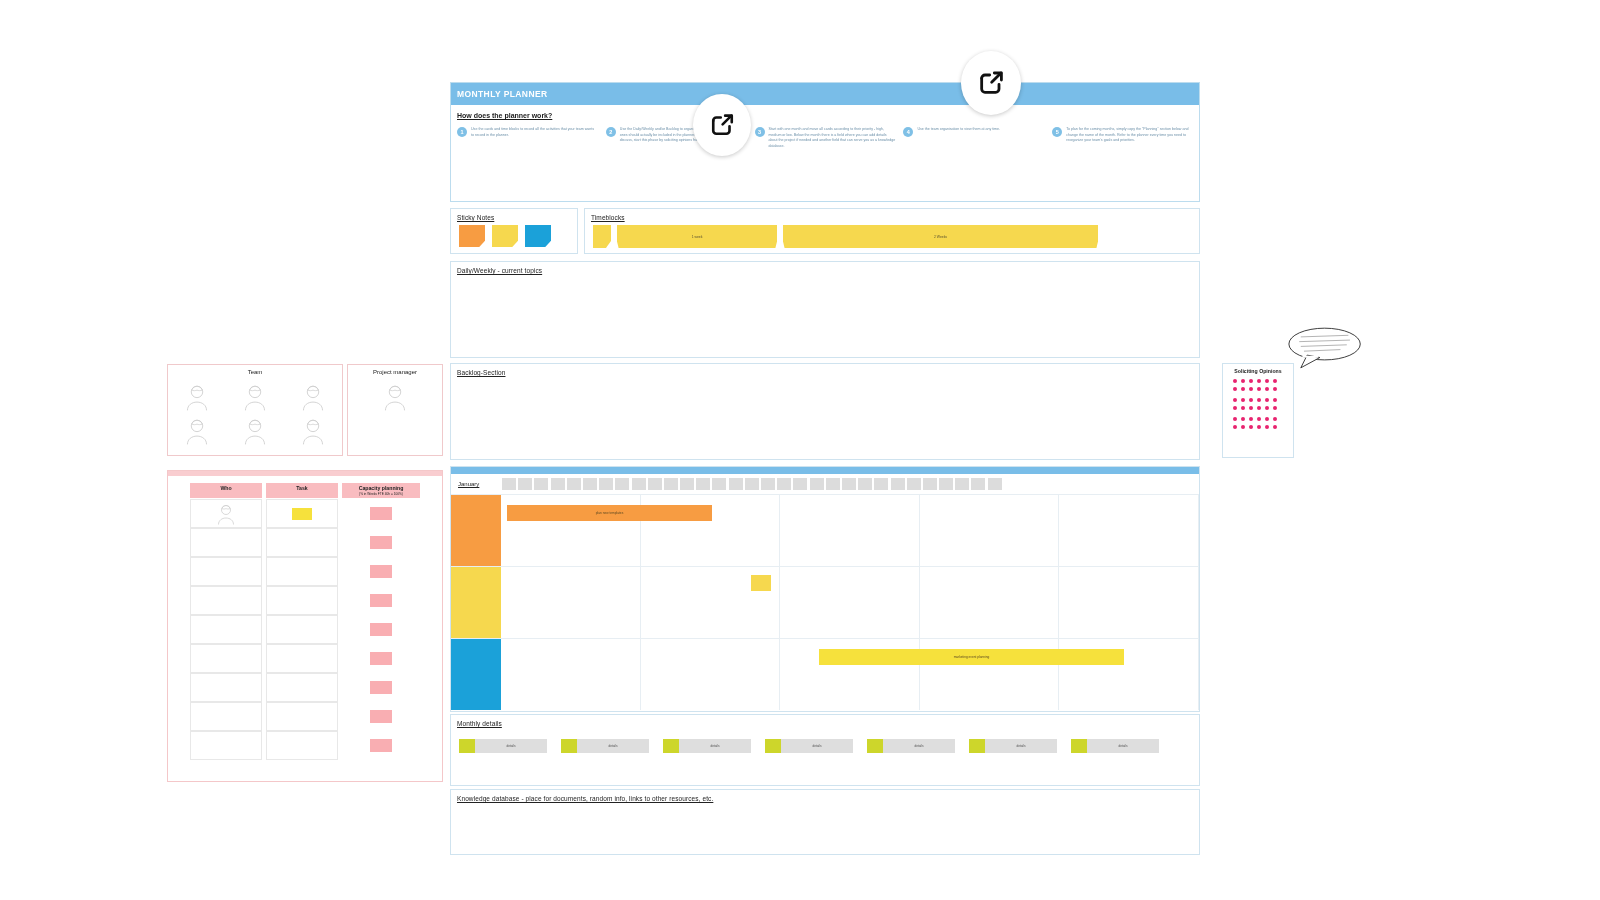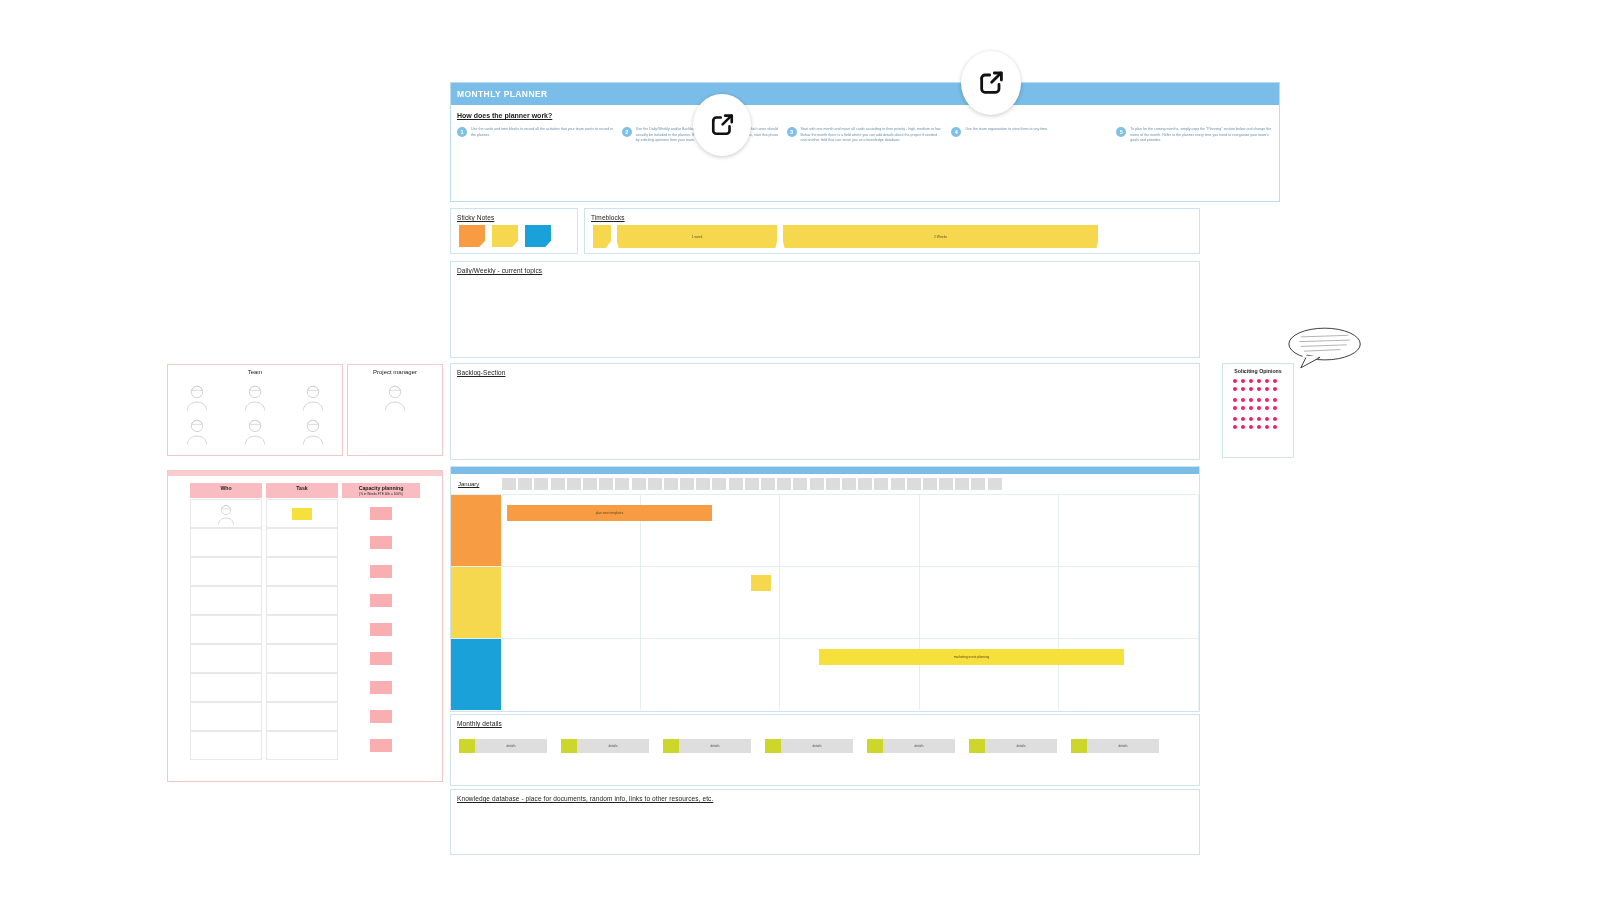--- a/index.html
+++ b/index.html
@@ -20,21 +20,21 @@
   .panel-label {
     font-size: 6.5px;
     color: #222;
     text-decoration: underline;
     letter-spacing: .1px;
     white-space: nowrap;
   }
 
   
   #planner-header {
-    left: 450px; top: 82px; width: 830px; height: 120px;
+    left: 450px; top: 82px; width: 750px; height: 120px;
     border: 1px solid #bcdcee;
   }
   .planner-titlebar {
     height: 22px; background: #79bde8;
     display: flex; align-items: center; padding-left: 6px;
   }
   .planner-title {
     color: #ffffff; font-size: 8.5px; font-weight: bold; letter-spacing: .4px;
   }
   .planner-subtitle {

